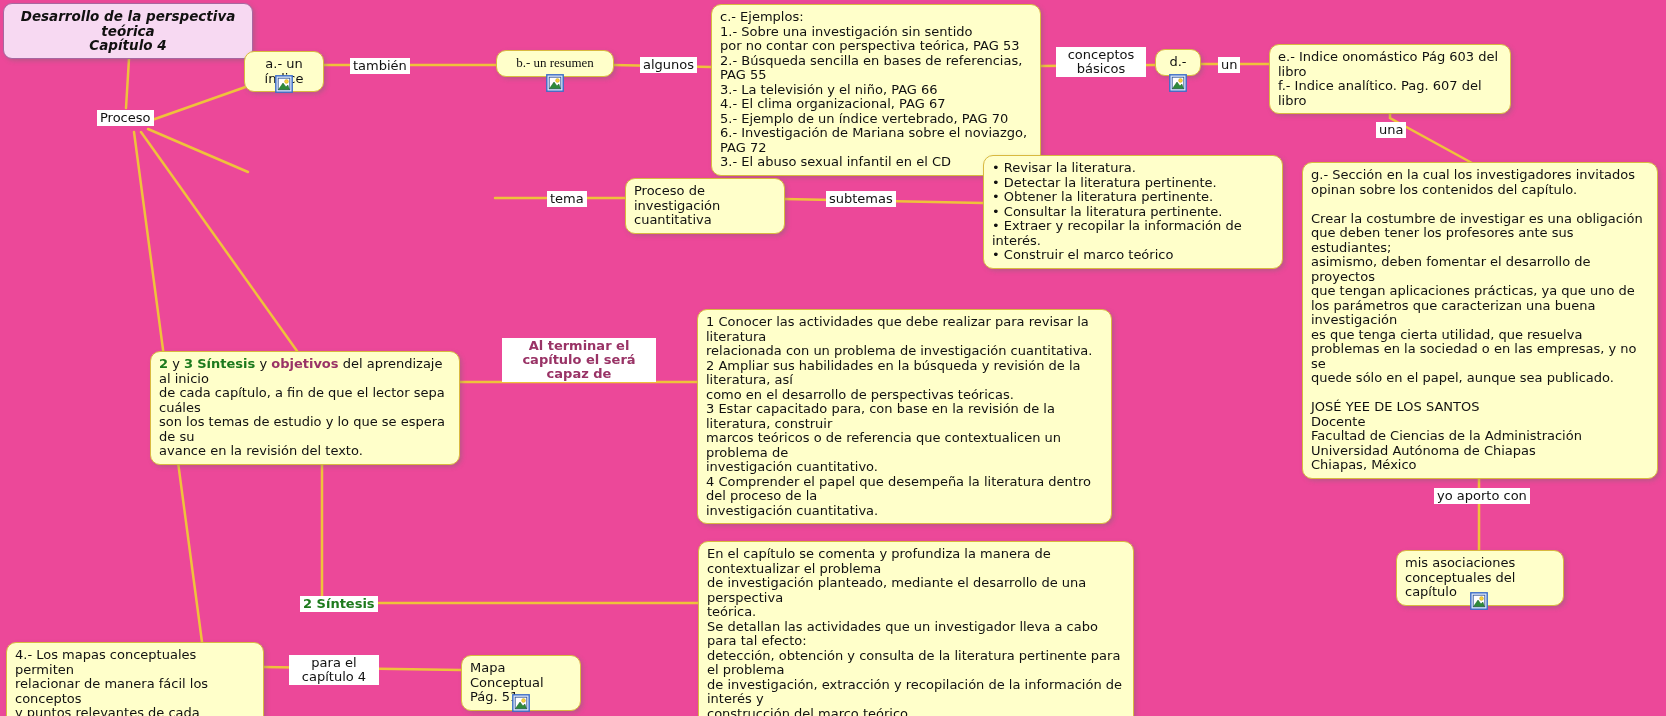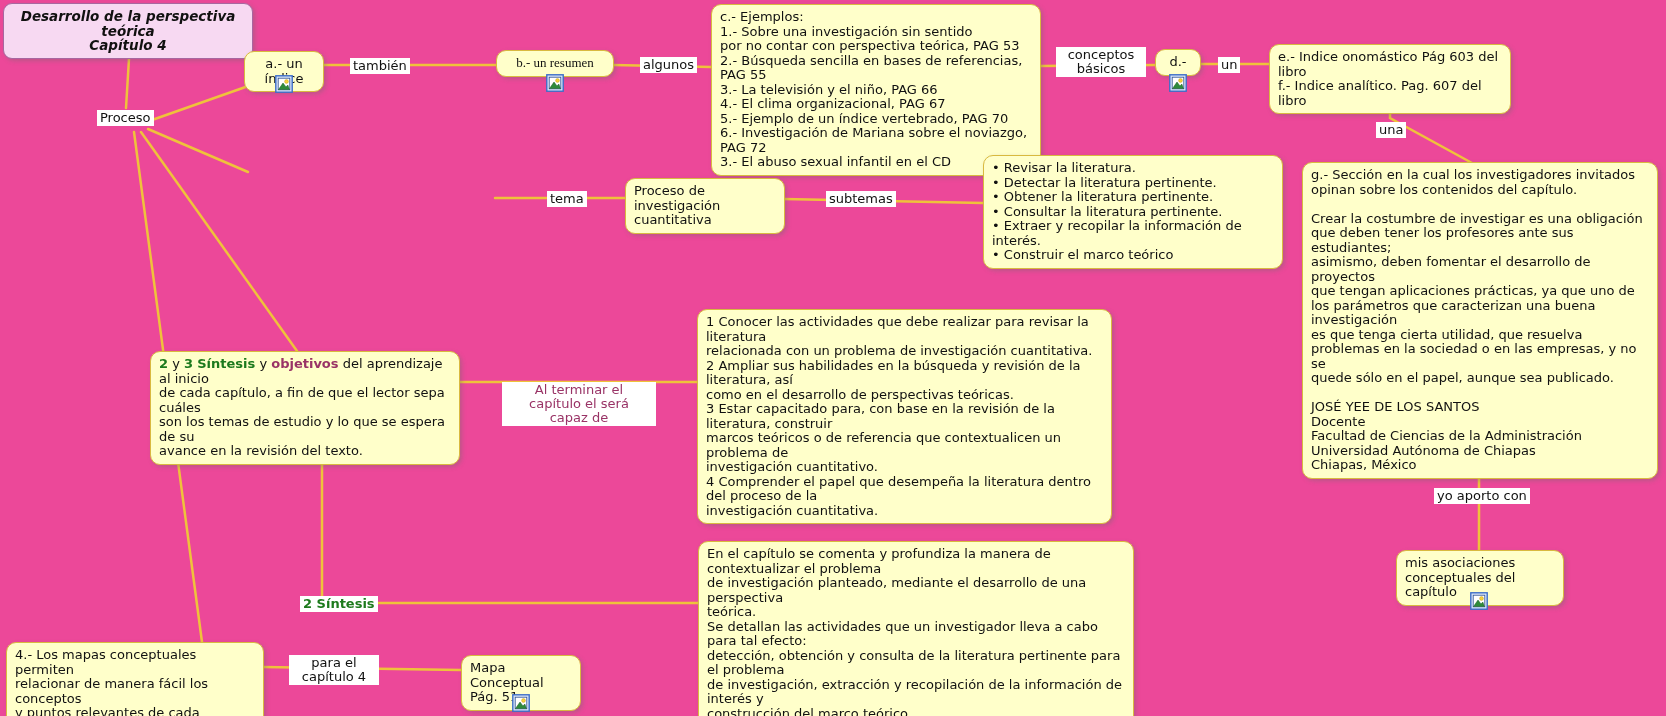--- a/index.html
+++ b/index.html
@@ -7,21 +7,21 @@
           font-family:"DejaVu Sans","Liberation Sans",sans-serif;color:#111;}
   #wires{position:absolute;left:0;top:0;width:1666px;height:716px;}
   .node{position:absolute;background:#ffffca;border:1.5px solid #d9b93f;border-radius:10px;
         padding:5px 8px;font-size:13px;line-height:14.5px;white-space:pre-line;
         box-shadow:2px 2px 4px rgba(110,110,110,.38);box-sizing:border-box;}
   .node.center{text-align:center;}
   .node.root{background:#f7d9f2;border:1.6px solid #a866a0;border-radius:9px;
              font-weight:bold;font-style:italic;text-align:center;font-size:13.5px;}
   .link-label{position:absolute;background:#ffffff;font-size:13px;line-height:14px;
               padding:1px 3px;white-space:pre-line;text-align:center;}
-  .bold-purple{color:#993366;font-weight:normal;margin-top:44px;}
+  .bold-purple{color:#993366;font-weight:bold;}
   .bold-green{color:#1d7a1d;font-weight:bold;}
   .frag-green{color:#1d7a1d;font-weight:bold;}
   .frag-purple{color:#993366;font-weight:bold;}
   .res-icon{position:absolute;width:18px;height:18px;display:block;cursor:pointer;}
   .res-icon svg{display:block;}
 </style>
 </head>
 <body>
 
 <div id="canvas">

